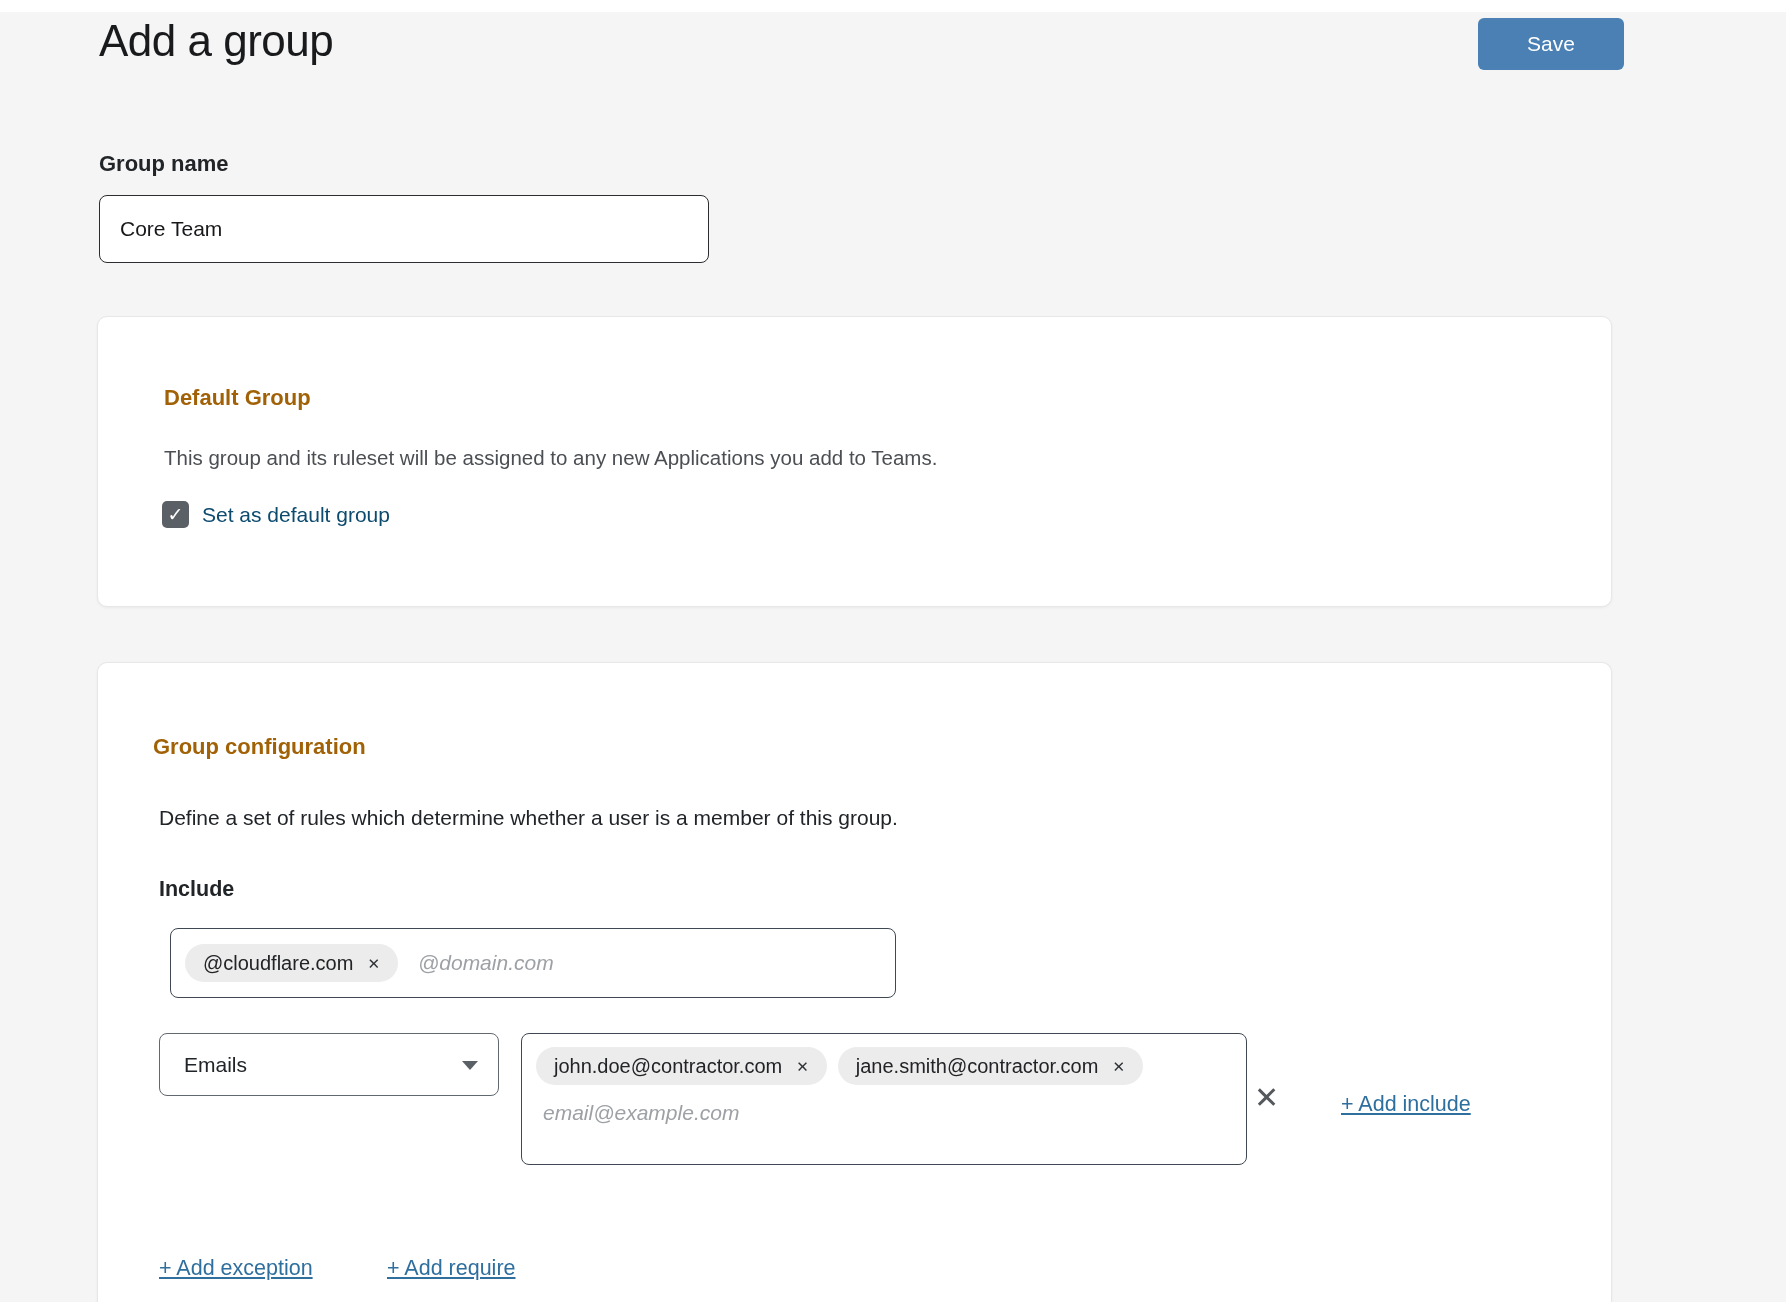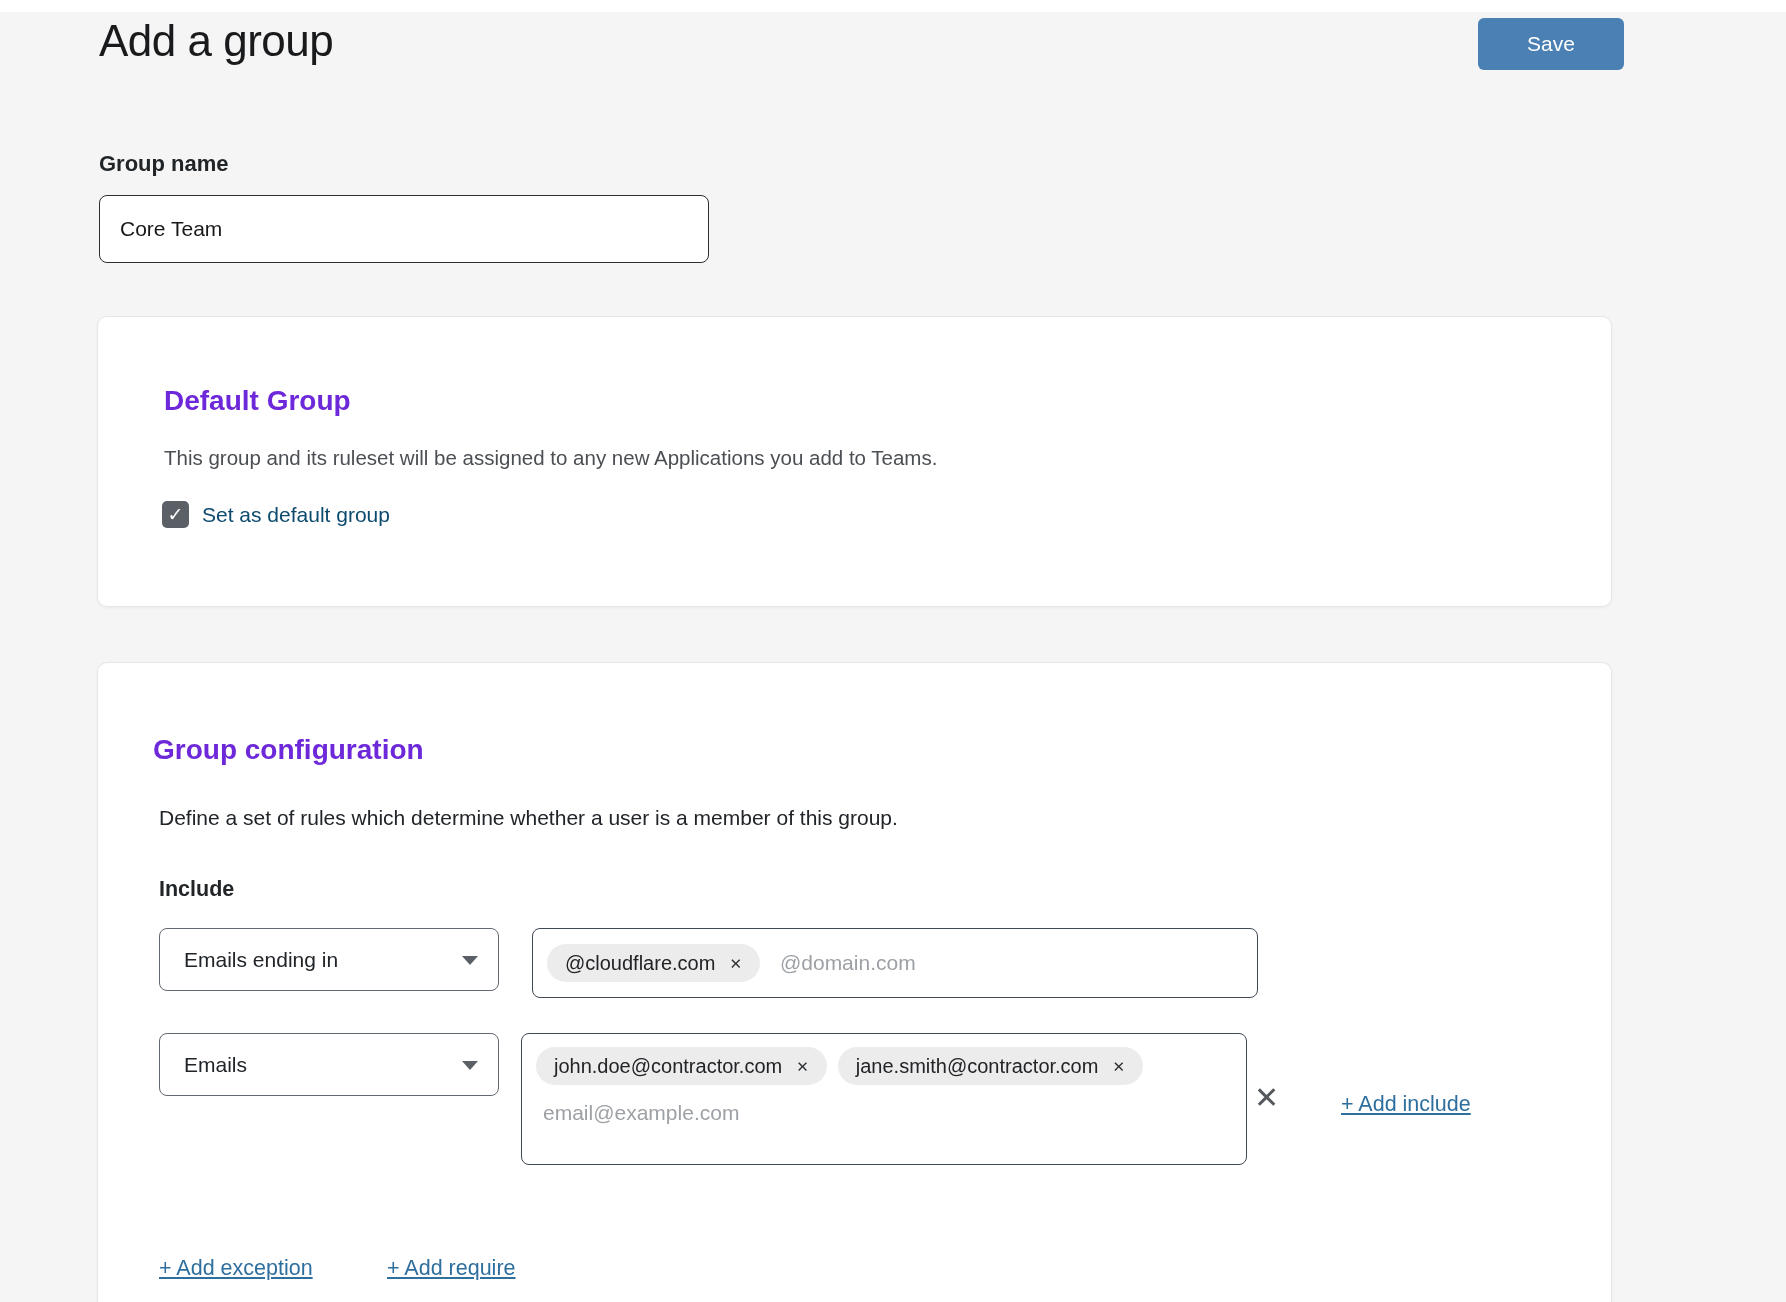--- a/index.html
+++ b/index.html
@@ -36,21 +36,21 @@
     font-size:21px;font-family:inherit;color:#17181a;padding:0 0 0 20px;outline:none;
   }
   .card{
     position:absolute;left:97px;width:1515px;background:#ffffff;
     border:1px solid #e7e7e8;border-radius:10px;
     box-shadow:0 1px 3px rgba(0,0,0,0.05);
   }
   .card-default{top:316px;height:291px;}
   .card-config{top:662px;height:660px;border-bottom:none;border-radius:10px 10px 0 0;}
   .card h2{
-    position:absolute;font-size:28px;font-weight:700;color:#6d28d9;line-height:1.15;
+    position:absolute;font-size:22px;font-weight:700;color:#a16207;line-height:1.15;
   }
   .card p{
     position:absolute;font-size:20.5px;color:#4b4f53;line-height:1.3;
   }
   .card-default h2{left:66px;top:68px;}
   .card-default p{left:66px;top:128px;}
   .checkbox-row{
     position:absolute;left:64px;top:184px;display:flex;align-items:center;gap:13px;
   }
   .checkbox{
@@ -83,21 +83,21 @@
   .tagbox-2{height:132px;padding:13px 14px;}
   .pills{display:flex;gap:11px;align-items:center;flex-wrap:wrap;}
   .pill{
     display:inline-flex;align-items:center;gap:14px;height:38px;
     background:var(--pill);border-radius:999px;padding:0 18px;white-space:nowrap;
   }
   .pill .pill-label{font-size:20px;color:#212326;}
   .pill .pill-x{font-size:15px;font-weight:700;color:#2f3235;cursor:pointer;line-height:1;}
   .ghost-input{
     border:none;outline:none;font-size:21px;font-family:inherit;color:#17181a;
-    background:transparent;flex:1;min-width:120px;
+    background:transparent;flex:1;min-width:120px;font-style:italic;
   }
   .ghost-input::placeholder{color:#9da1a5;}
   .tagbox-1 .ghost-input{margin-left:20px;}
   .tagbox-2 .ghost-input{width:100%;margin-top:16px;padding-left:7px;}
   .remove-rule{
     position:absolute;left:1156px;top:420px;font-size:30px;color:#55585c;
     cursor:pointer;line-height:1;font-weight:400;
   }
   .link{
     position:absolute;font-size:21.5px;color:var(--link);
@@ -129,24 +129,20 @@
     <span class="checkbox-label">Set as default group</span>
   </div>
 </section>
 
 <section class="card card-config">
   <h2>Group configuration</h2>
   <p>Define a set of rules which determine whether a user is a member of this group.</p>
   <div class="include-label">Include</div>
 
   <div class="rule-row1">
-    <div class="select">
-      <span class="select-value">Emails ending in</span>
-      <span class="caret"></span>
-    </div>
     <div class="tagbox tagbox-1">
       <span class="pills">
           <span class="pill">
             <span class="pill-label">@cloudflare.com</span>
             <span class="pill-x">✕</span>
           </span>
         </span>
       <input class="ghost-input" type="text" placeholder="@domain.com" style="">
     </div>
   </div>

